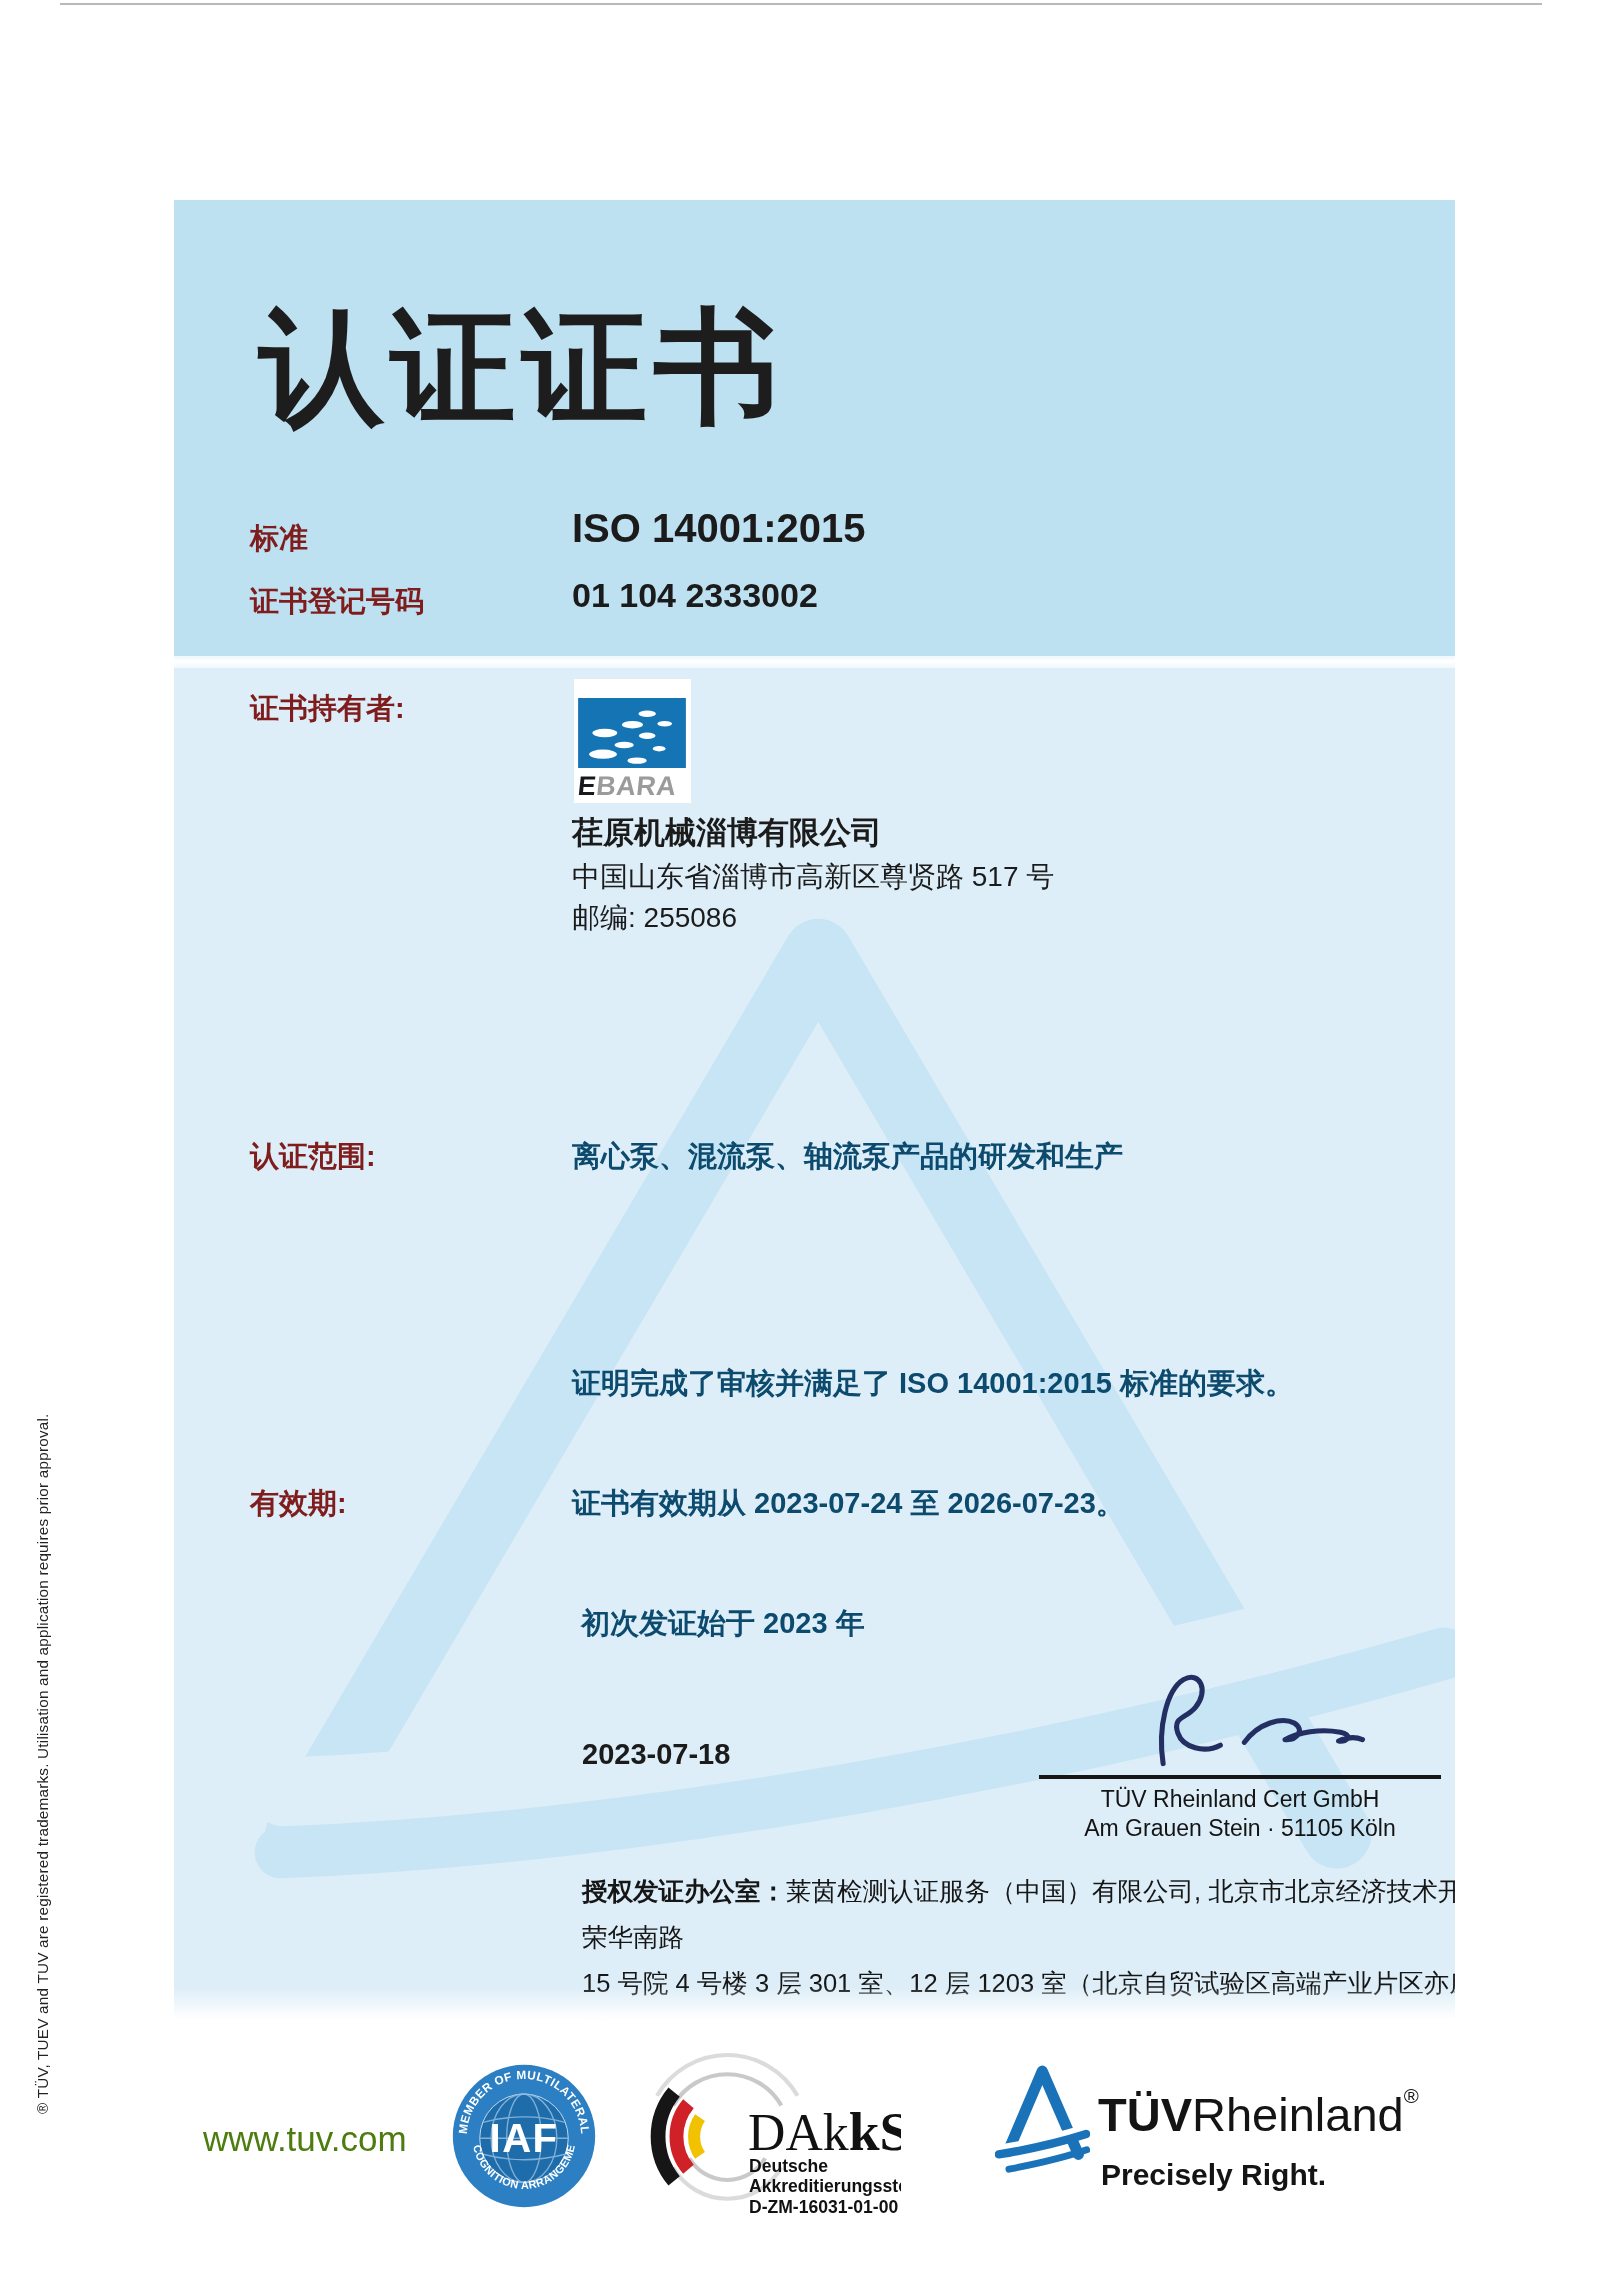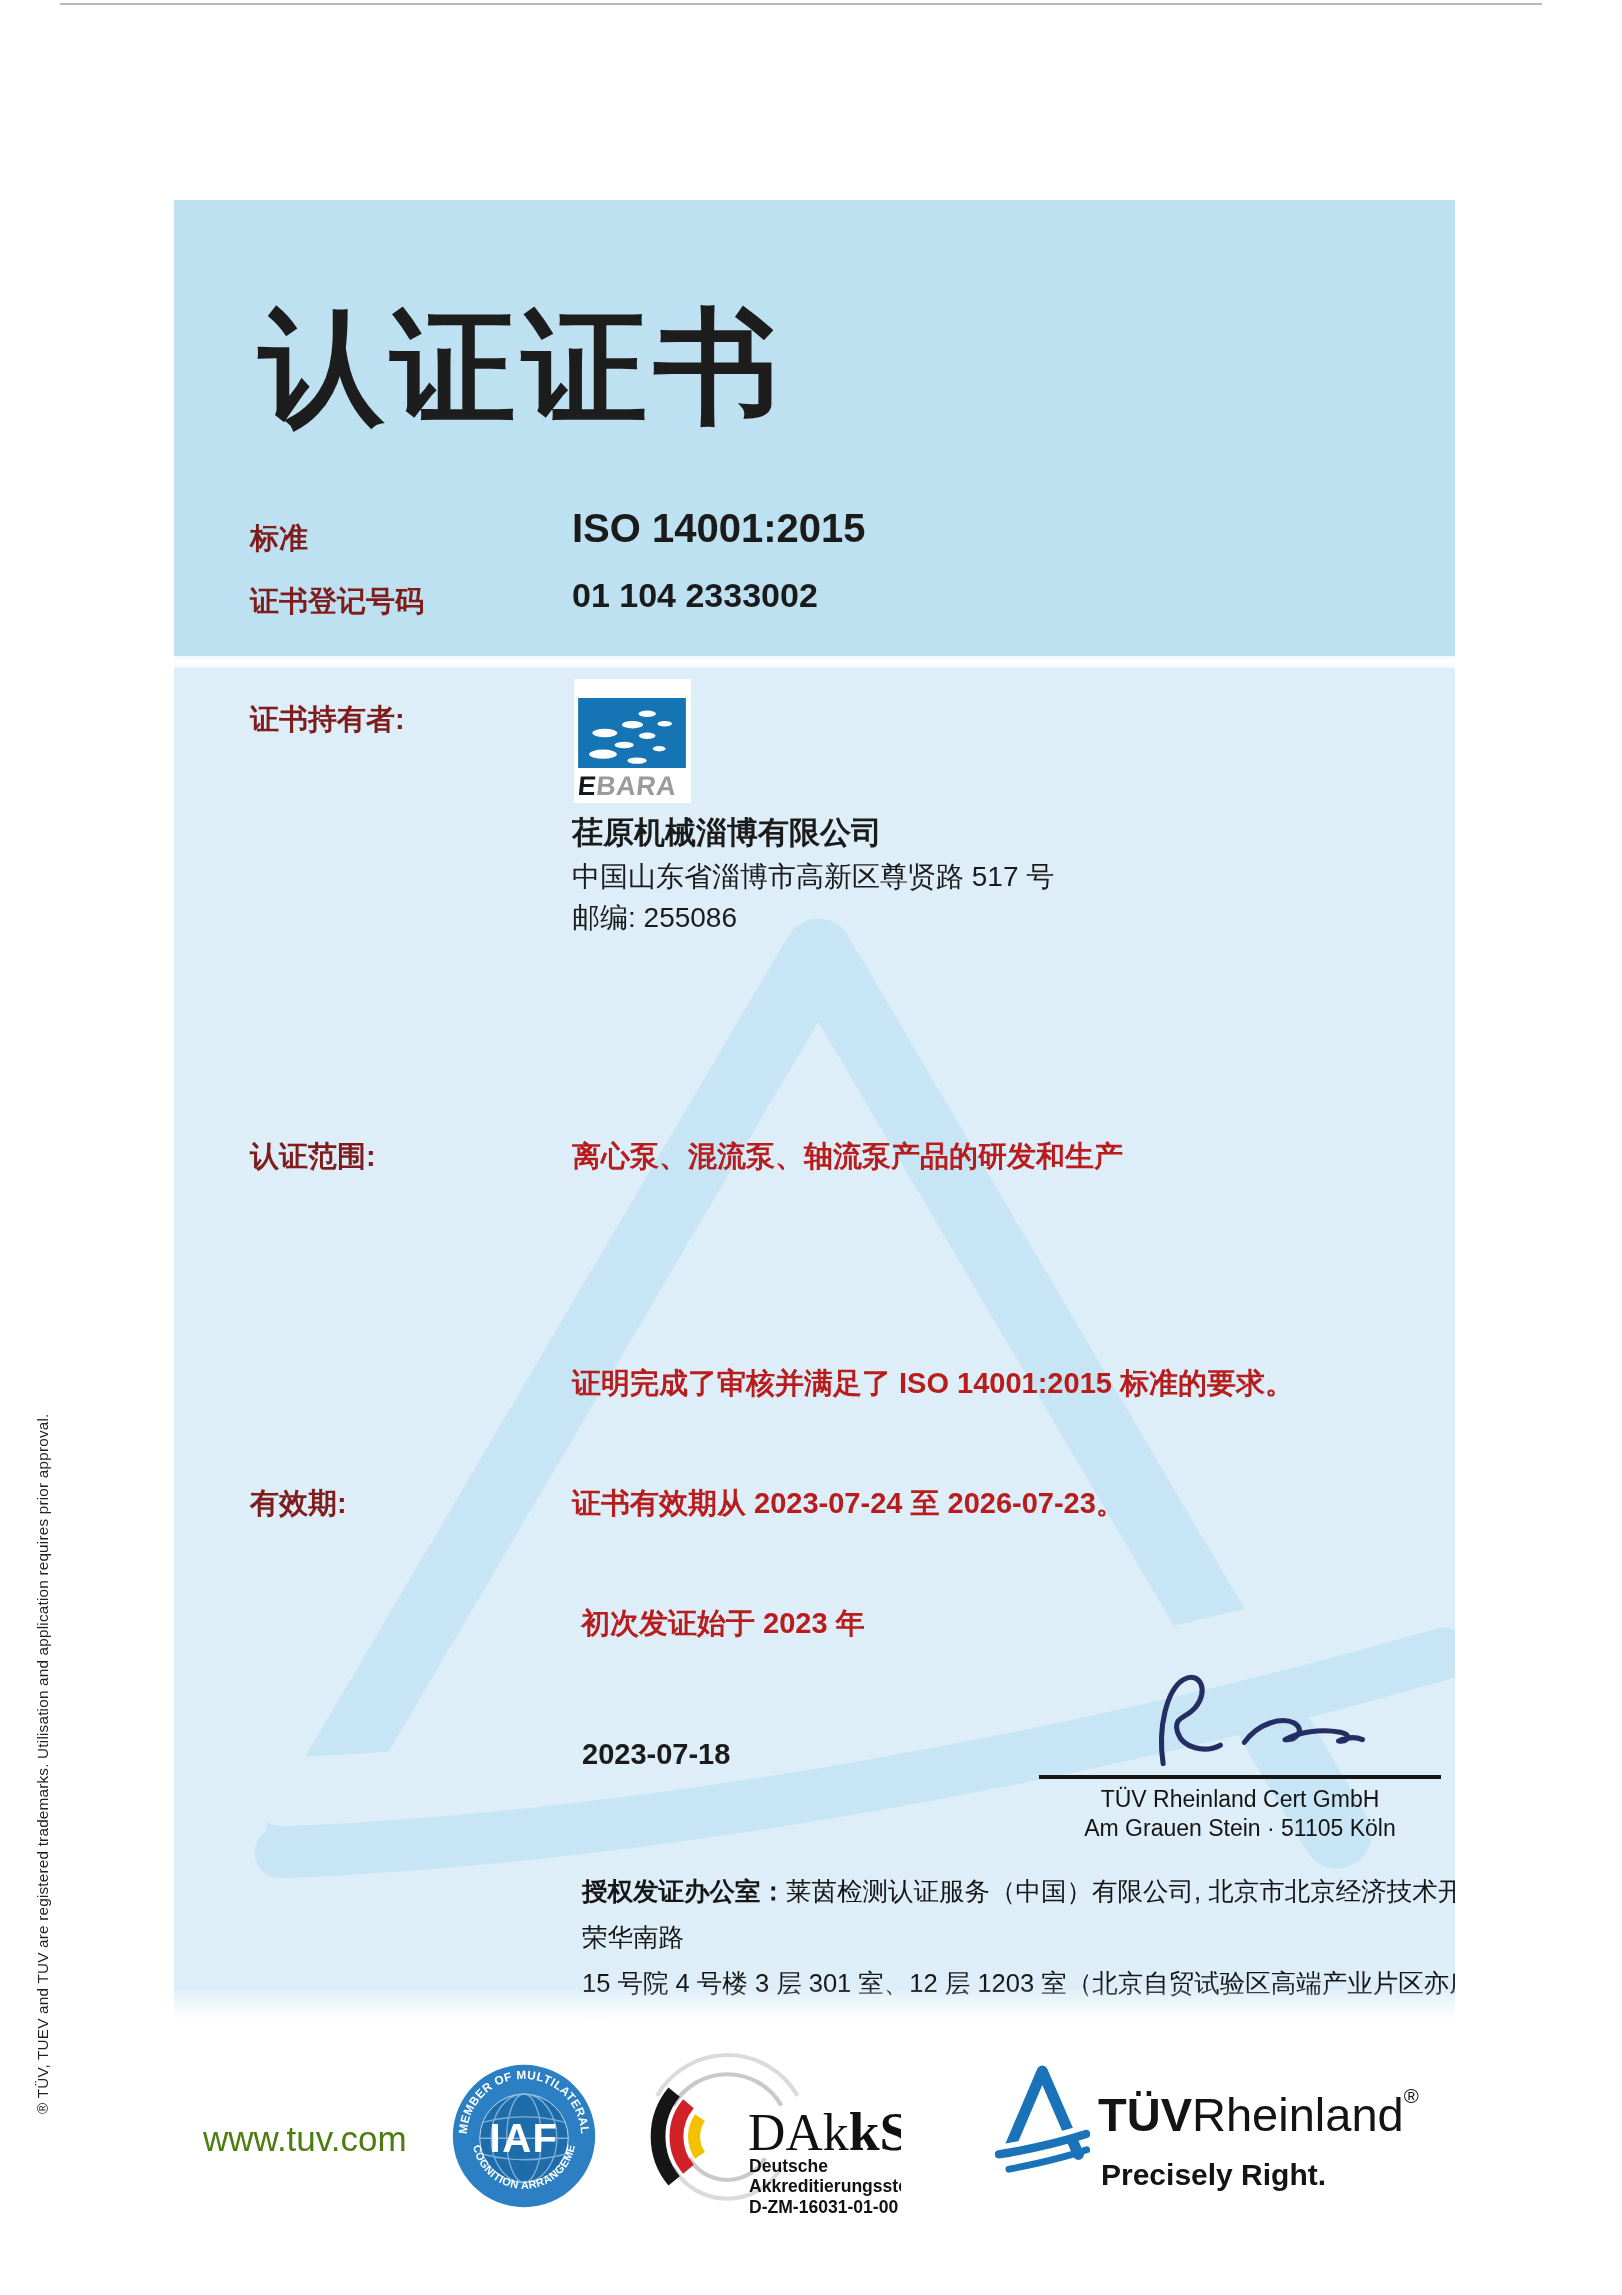--- a/index.html
+++ b/index.html
@@ -20,27 +20,27 @@
     background:linear-gradient(to bottom,#eef8fc, #ffffff 45%, #f0f8fc);}
   .panel-main{left:174px;top:668px;width:1281px;height:1351px;background:#ddeef8;overflow:hidden;}
   .panel-fade{left:0;bottom:0;width:100%;height:32px;
     background:linear-gradient(to bottom, rgba(255,255,255,0), #ffffff);}
 
   .watermark{left:0;top:0;width:1281px;height:1351px;}
 
   
   .title{left:85px;top:104px;font-size:125px;font-weight:600;letter-spacing:6.5px;color:#1d1d1d;line-height:1;}
   .lbl{font-weight:700;font-size:29px;color:#7f1d1d;}
-  .val-cjk{font-weight:600;font-size:29px;color:#b91c1c;}
+  .val-cjk{font-weight:600;font-size:29px;color:#0c4a6e;}
   .std-label{left:76px;top:319px;}
   .std-value{left:398px;top:306px;font-size:40px;font-weight:700;}
   .reg-label{left:76px;top:382px;}
   .reg-value{left:398px;top:376px;font-size:34px;font-weight:700;}
 
-  .holder-label{left:76px;top:32px;}
+  .holder-label{left:76px;top:21px;}
   .scope-label{left:76px;top:469px;}
   .scope-value{left:398px;top:469px;}
   .statement{left:398px;top:696px;}
   .validity-label{left:76px;top:816px;}
   .validity-l1{left:398px;top:816px;}
   .validity-l2{left:398px;top:862px;}
   .validity-l3{left:398px;top:936px;margin-left:9px;}
   .issue-date{left:408px;top:1070px;font-size:29px;font-weight:700;}
 
   .company{left:398px;top:144px;font-size:31px;font-weight:700;}

